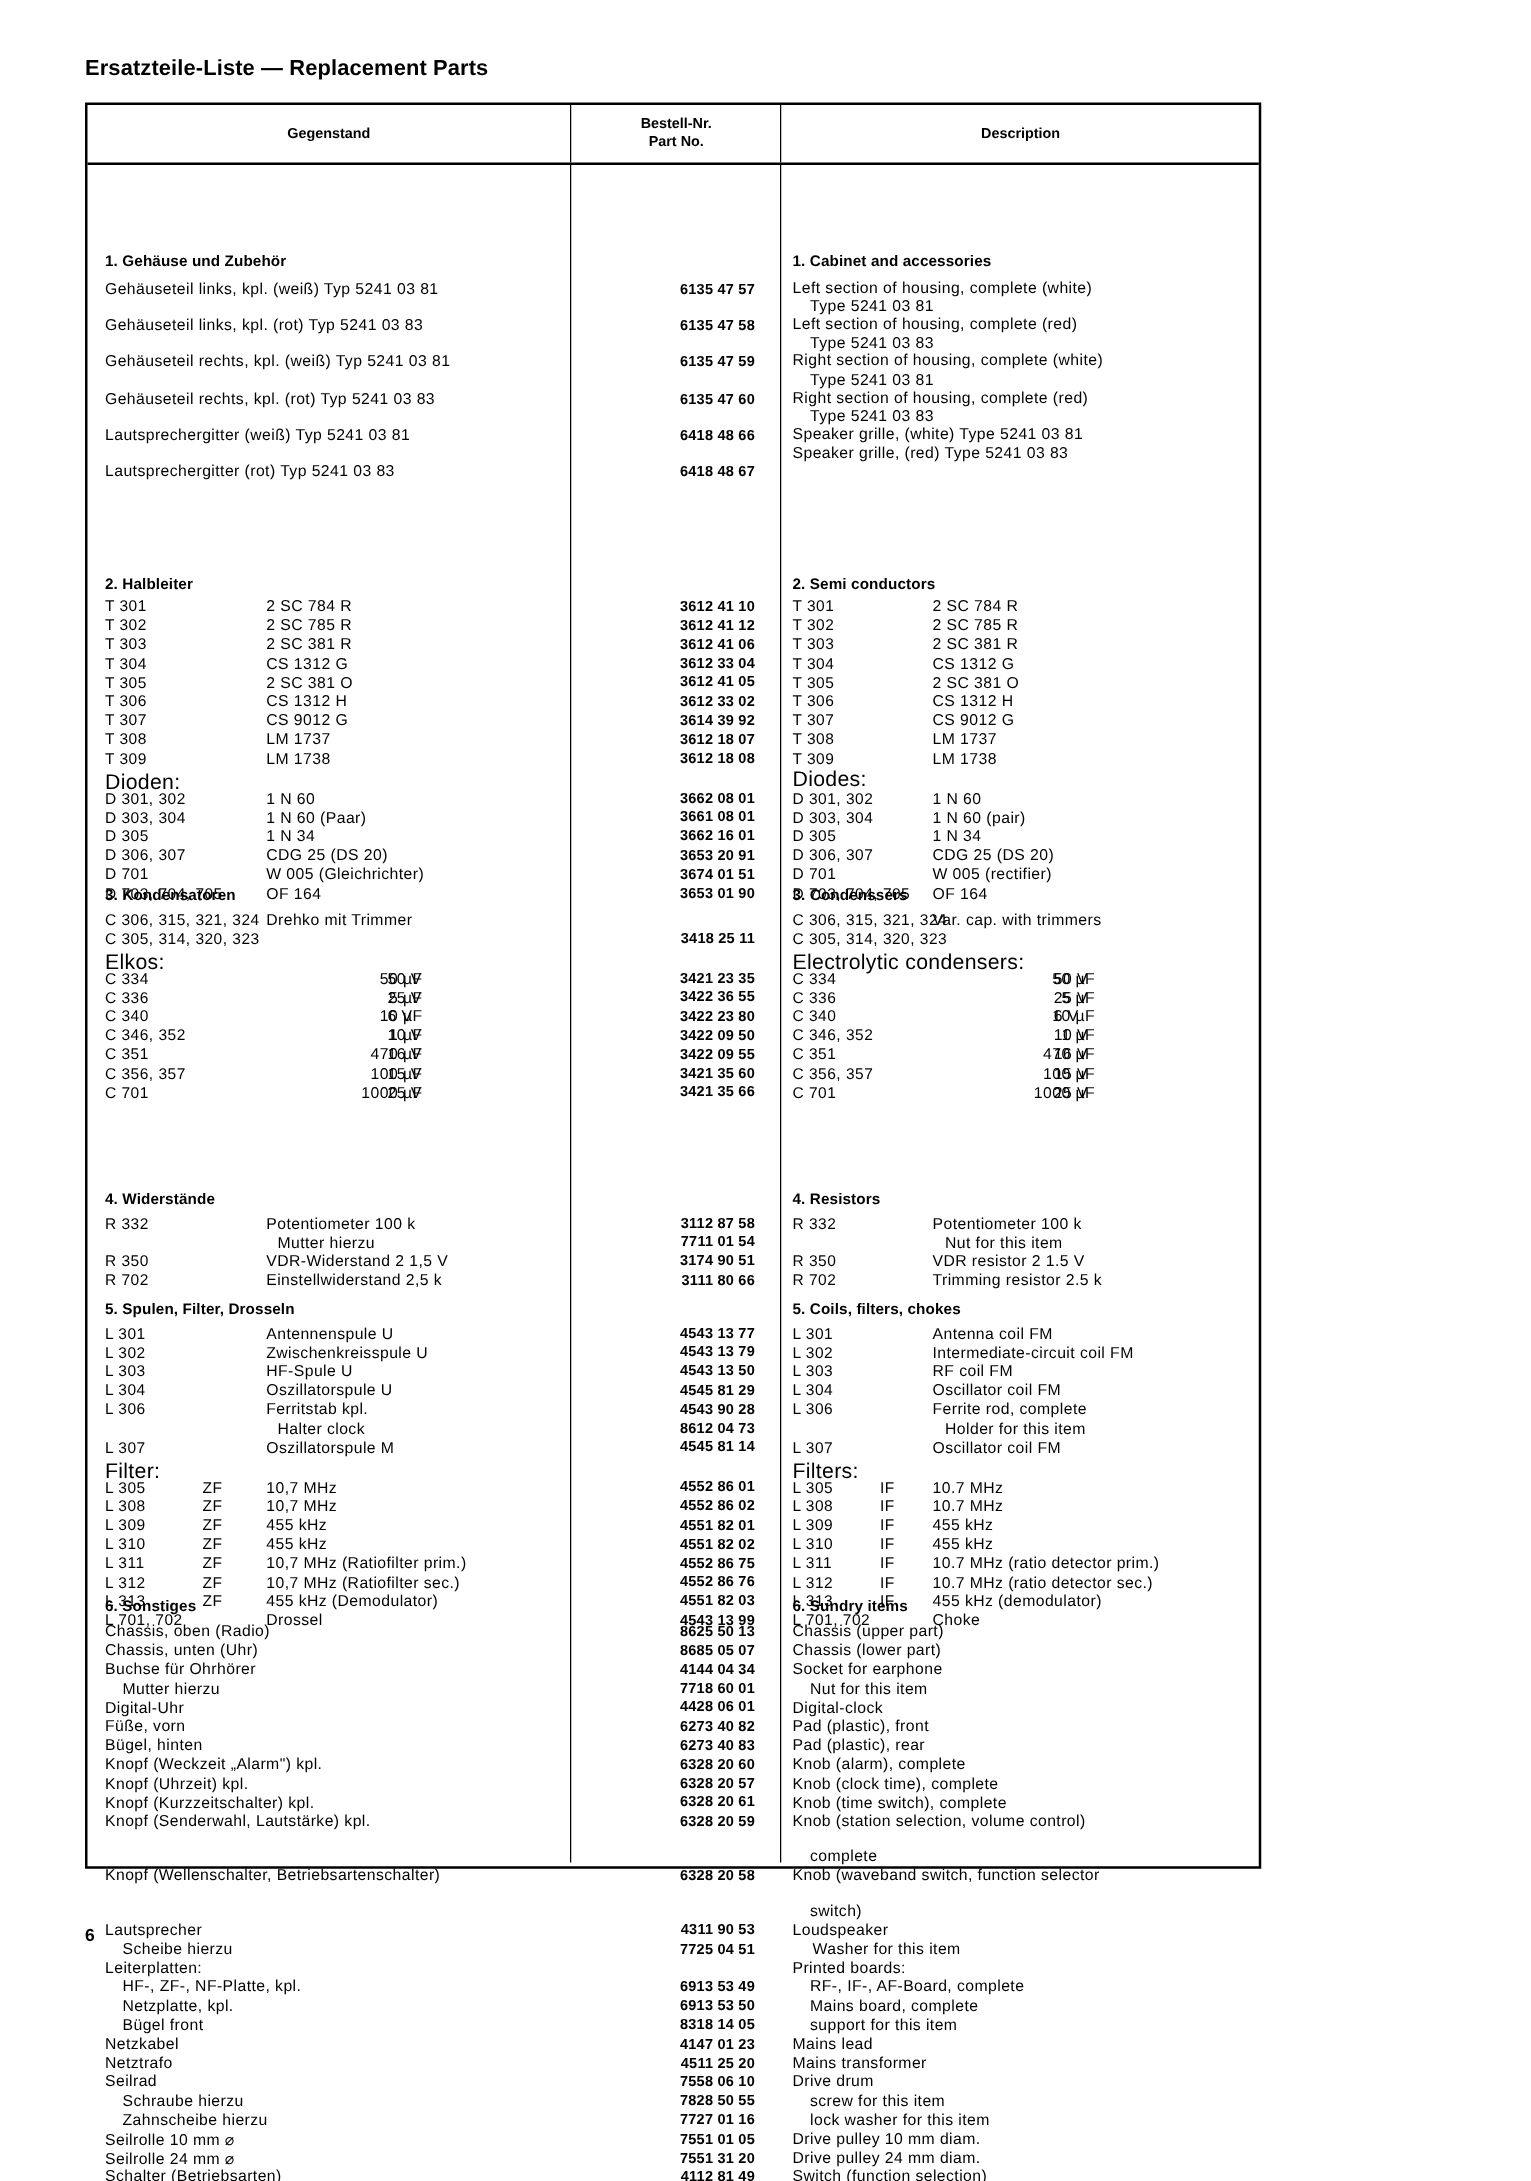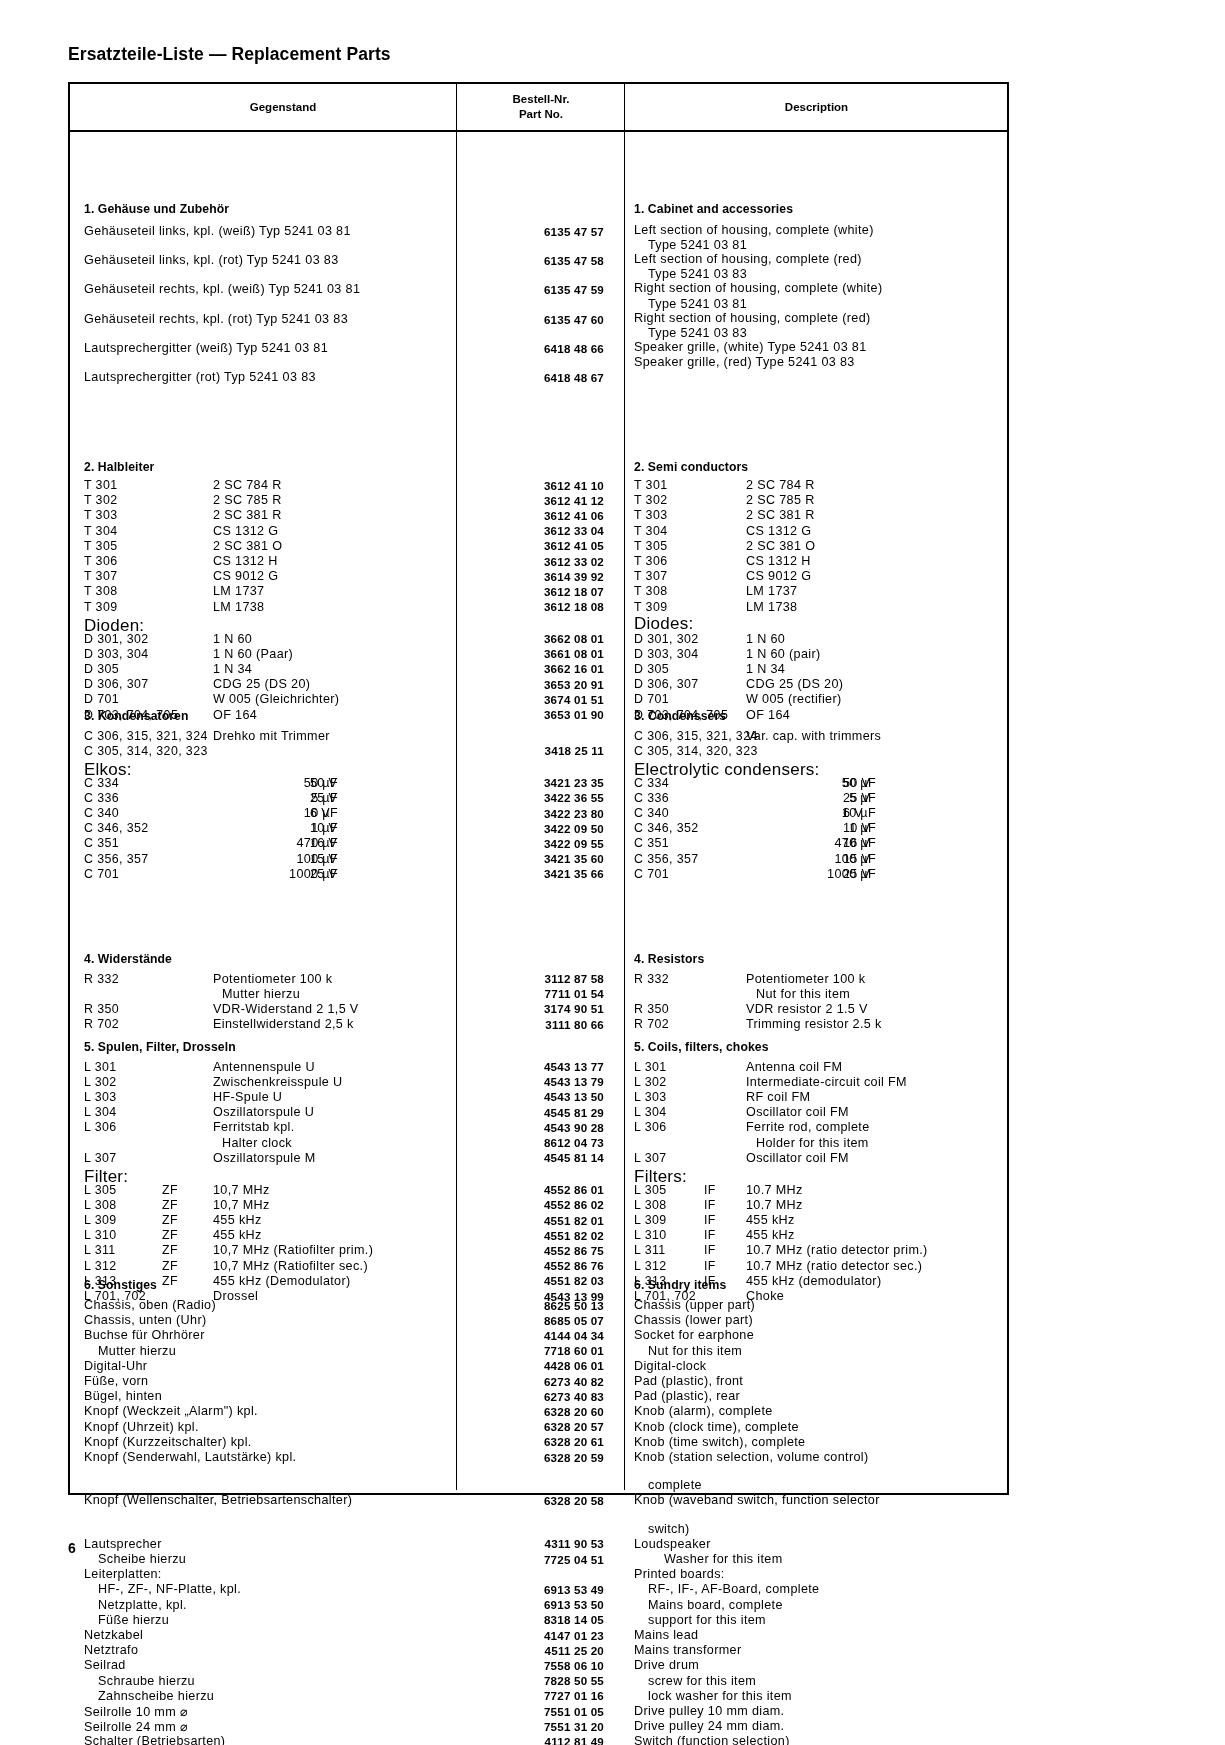--- a/index.html
+++ b/index.html
@@ -57,21 +57,21 @@
     top: 0;
     height: 100%;
     display: flex;
     align-items: center;
     justify-content: center;
     font-size: 11.5px;
     font-weight: bold;
     line-height: 1.28;
     text-align: center;
   }
-  .head-cell.c1 { left: 0;     width: 386px; padding-left: 20px; }
+  .head-cell.c1 { left: 0;     width: 386px; }
   .head-cell.c2 { left: 386px; width: 168px; border-left: 1.6px solid #000; }
   .head-cell.c3 { left: 554px; width: 383px; border-left: 1.6px solid #000; }
 
   .body-row {
     position: relative;
     height: 1358px;
   }
   .vline {
     position: absolute;
     top: 0;
@@ -272,21 +272,21 @@
           <div class="abs txt" style="top: 1272.4px; left: 14px;">Knopf (Weckzeit „Alarm") kpl.</div>
           <div class="abs txt" style="top: 1287.6px; left: 14px;">Knopf (Uhrzeit) kpl.</div>
           <div class="abs txt" style="top: 1302.8px; left: 14px;">Knopf (Kurzzeitschalter) kpl.</div>
           <div class="abs txt" style="top: 1318px; left: 14px;">Knopf (Senderwahl, Lautstärke) kpl.</div>
           <div class="abs txt" style="top: 1361.4px; left: 14px;">Knopf (Wellenschalter, Betriebsartenschalter)</div>
           <div class="abs txt" style="top: 1404.8px; left: 14px;">Lautsprecher</div>
           <div class="abs txt" style="top: 1420px; left: 28px;">Scheibe hierzu</div>
           <div class="abs txt" style="top: 1435.2px; left: 14px;">Leiterplatten:</div>
           <div class="abs txt" style="top: 1450.4px; left: 28px;">HF-, ZF-, NF-Platte, kpl.</div>
           <div class="abs txt" style="top: 1465.6px; left: 28px;">Netzplatte, kpl.</div>
-          <div class="abs txt" style="top: 1480.8px; left: 28px;">Füße hierzu</div>
+          <div class="abs txt" style="top: 1480.8px; left: 28px;">Bügel front</div>
           <div class="abs txt" style="top: 1496px; left: 14px;">Netzkabel</div>
           <div class="abs txt" style="top: 1511.2px; left: 14px;">Netztrafo</div>
           <div class="abs txt" style="top: 1526.4px; left: 14px;">Seilrad</div>
           <div class="abs txt" style="top: 1541.6px; left: 28px;">Schraube hierzu</div>
           <div class="abs txt" style="top: 1556.8px; left: 28px;">Zahnscheibe hierzu</div>
           <div class="abs txt" style="top: 1572px; left: 14px;">Seilrolle 10 mm ⌀</div>
           <div class="abs txt" style="top: 1587.2px; left: 14px;">Seilrolle 24 mm ⌀</div>
           <div class="abs txt" style="top: 1602.4px; left: 14px;">Schalter (Betriebsarten)</div>
         </div>
       <div class="col col-pn" id="col-pn">
@@ -489,21 +489,21 @@
           <div class="abs txt" style="top: 1242px; left: 10px;">Pad (plastic), front</div>
           <div class="abs txt" style="top: 1257.2px; left: 10px;">Pad (plastic), rear</div>
           <div class="abs txt" style="top: 1272.4px; left: 10px;">Knob (alarm), complete</div>
           <div class="abs txt" style="top: 1287.6px; left: 10px;">Knob (clock time), complete</div>
           <div class="abs txt" style="top: 1302.8px; left: 10px;">Knob (time switch), complete</div>
           <div class="abs txt" style="top: 1318px; left: 10px;">Knob (station selection, volume control)</div>
           <div class="abs txt" style="top: 1346.2px; left: 24px;">complete</div>
           <div class="abs txt" style="top: 1361.4px; left: 10px;">Knob (waveband switch, function selector</div>
           <div class="abs txt" style="top: 1389.6px; left: 24px;">switch)</div>
           <div class="abs txt" style="top: 1404.8px; left: 10px;">Loudspeaker</div>
-          <div class="abs txt" style="top: 1420px; left: 40px;">Washer for this item</div>
+          <div class="abs txt" style="top: 1420px; left: 26px;">Washer for this item</div>
           <div class="abs txt" style="top: 1435.2px; left: 10px;">Printed boards:</div>
           <div class="abs txt" style="top: 1450.4px; left: 24px;">RF-, IF-, AF-Board, complete</div>
           <div class="abs txt" style="top: 1465.6px; left: 24px;">Mains board, complete</div>
           <div class="abs txt" style="top: 1480.8px; left: 24px;">support for this item</div>
           <div class="abs txt" style="top: 1496px; left: 10px;">Mains lead</div>
           <div class="abs txt" style="top: 1511.2px; left: 10px;">Mains transformer</div>
           <div class="abs txt" style="top: 1526.4px; left: 10px;">Drive drum</div>
           <div class="abs txt" style="top: 1541.6px; left: 24px;">screw for this item</div>
           <div class="abs txt" style="top: 1556.8px; left: 24px;">lock washer for this item</div>
           <div class="abs txt" style="top: 1572px; left: 10px;">Drive pulley 10 mm diam.</div>

